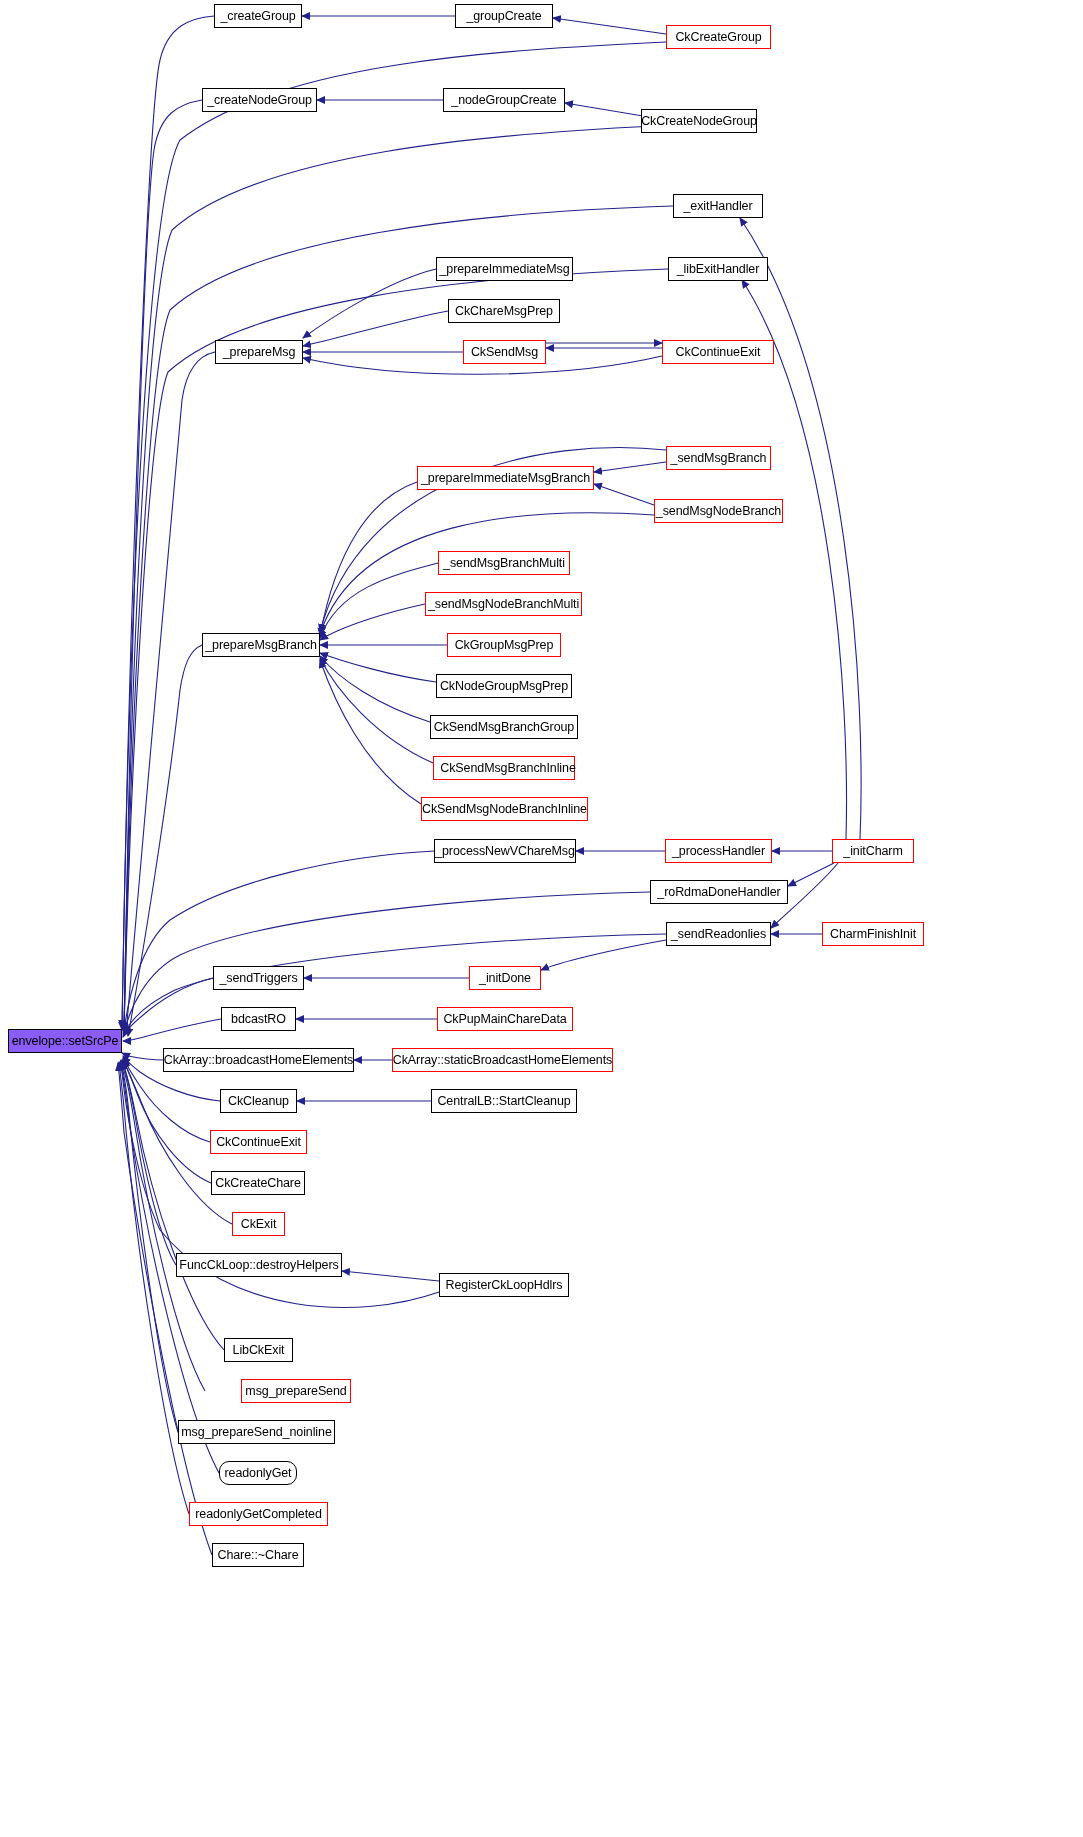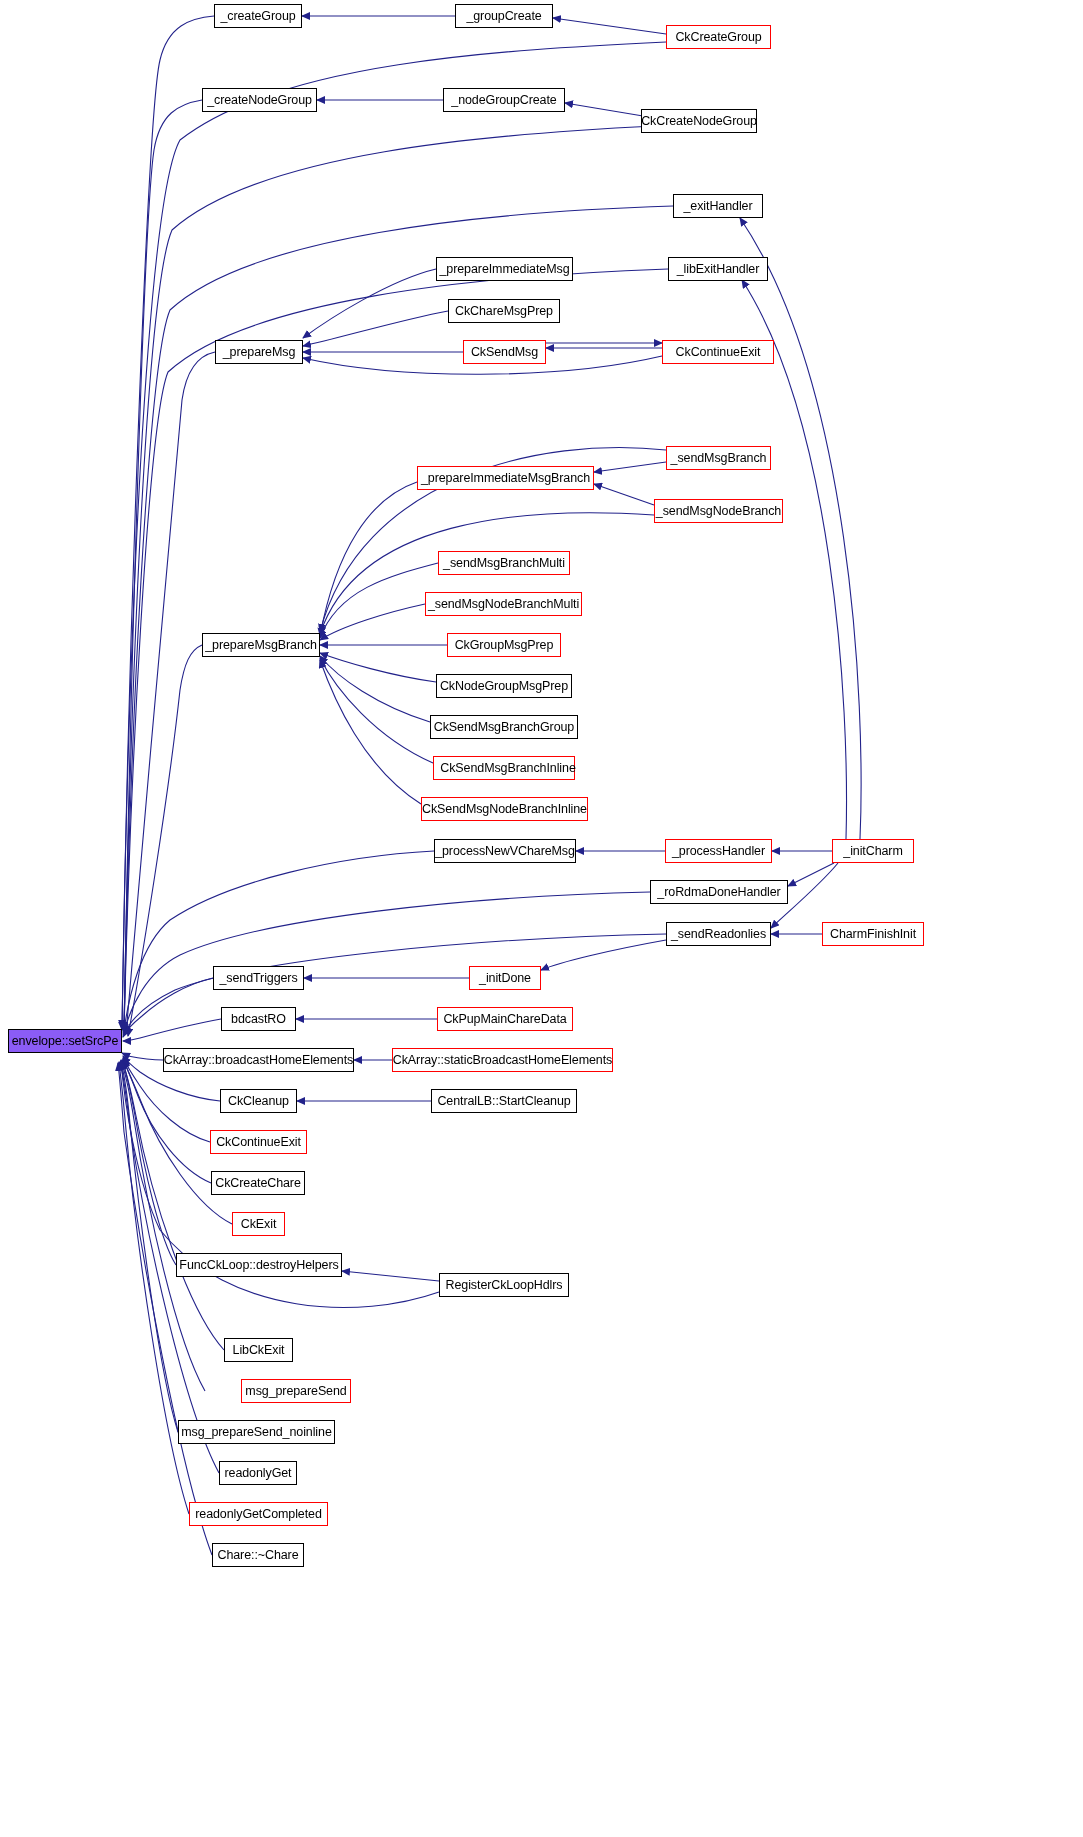--- a/index.html
+++ b/index.html
@@ -261,21 +261,21 @@
       </div>
       <div class="gnode" style="left: 224px; top: 1338px; width: 69px; height: 24px;">
         <span class="lbl">LibCkExit</span>
       </div>
       <div class="gnode red" style="left: 205px; top: 1379px; width: 110px; height: 24px; margin-left: 36px;">
         <span class="lbl">msg_prepareSend</span>
       </div>
       <div class="gnode" style="left: 178px; top: 1420px; width: 157px; height: 24px;">
         <span class="lbl">msg_prepareSend_noinline</span>
       </div>
-      <div class="gnode" style="left: 219px; top: 1461px; width: 78px; height: 24px;">
+      <div class="gnode" style="left: 219px; top: 1461px; width: 78px; height: 24px; border-radius: 10px;">
         <span class="lbl">readonlyGet</span>
       </div>
       <div class="gnode red" style="left: 189px; top: 1502px; width: 139px; height: 24px;">
         <span class="lbl">readonlyGetCompleted</span>
       </div>
       <div class="gnode" style="left: 212px; top: 1543px; width: 92px; height: 24px;">
         <span class="lbl">Chare::~Chare</span>
       </div>
     </div>
 </div>

